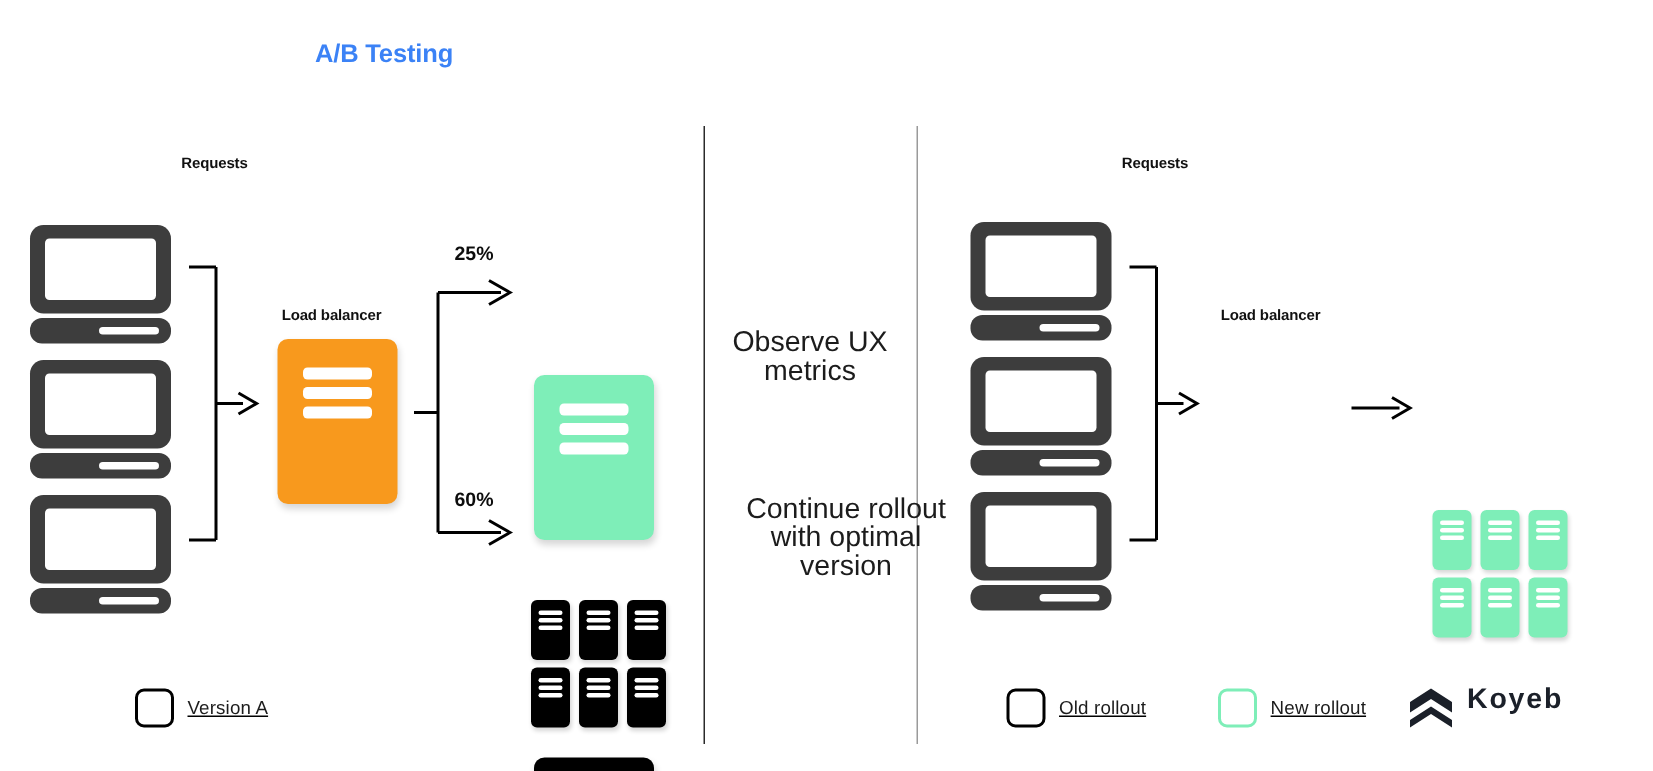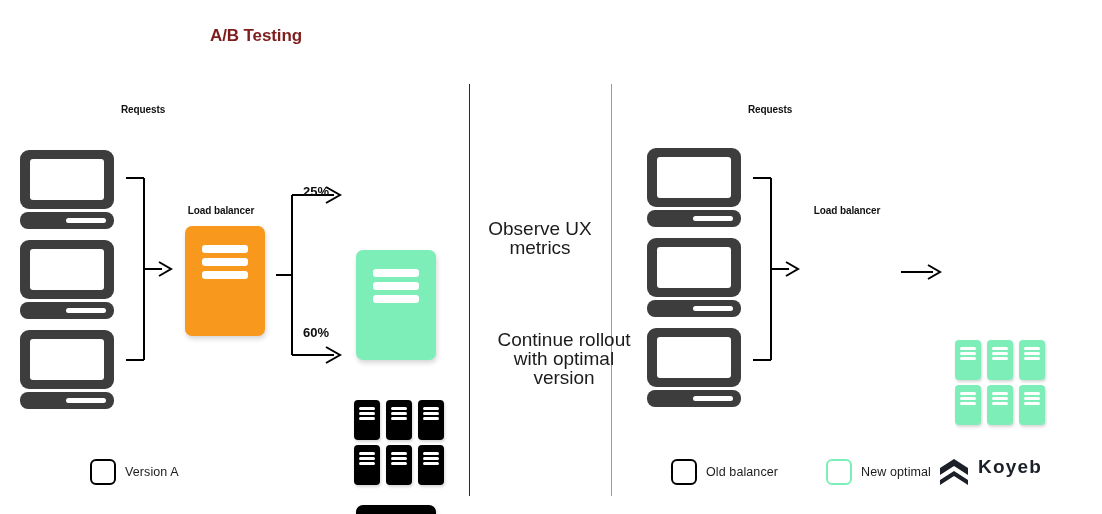--- a/index.html
+++ b/index.html
@@ -17,21 +17,21 @@
     height: 514px;
     background: #ffffff;
     overflow: hidden;
   }
   .abs { position: absolute; }
 
   
   .panel-title {
     font-weight: bold;
     font-size: 17px;
-    color: #7f1d1d;
+    color: #3b82f6;
     text-align: center;
     line-height: 23px;
     letter-spacing: -0.1px;
   }
   .section-label {
     font-weight: bold;
     font-size: 10px;
     color: #111111;
     text-align: center;
     letter-spacing: -0.1px;
@@ -80,21 +80,21 @@
   .svcbox.small .bar { width: 16px; height: 3px; border-radius: 1.5px; }
 
   .grid6 {
     display: grid;
     grid-template-columns: repeat(3, 26px);
     grid-template-rows: repeat(2, 40px);
     gap: 5px 6px;
   }
 
   
-  .legend-row { display: flex; align-items: center; }
+  .legend-row { display: flex; align-items: center; text-decoration: underline; }
   .legend-item { display: flex; align-items: center; gap: 9px; }
   .legend-swatch {
     width: 26px; height: 26px;
     border-radius: 6px;
     background: #ffffff;
     box-sizing: border-box;
   }
   .legend-text {
     font-size: 12.5px;
     color: #1c1c1c;
@@ -175,21 +175,21 @@
       <div class="bar"></div>
     </div>
   </div>
 
   <svg class="abs lines" style="left:276px; top:190px;" width="72" height="175" viewBox="0 0 72 175">
     <path d="M0 85 H16 M16 5 V165 M16 5 H58 M16 165 H58" fill="none" stroke="#000000" stroke-width="2"></path>
     <path d="M50 -3 L64 5 L50 13" fill="none" stroke="#000000" stroke-width="2"></path>
     <path d="M50 157 L64 165 L50 173" fill="none" stroke="#000000" stroke-width="2"></path>
   </svg>
 
-  <div class="abs pct" style="left:303px; top:184px;">25%</div>
+  <div class="abs pct" style="left:303px; top:161px;">25%</div>
   <div class="abs pct" style="left:303px; top:325px;">60%</div>
 
   <div class="abs svcbox big" style="left:356px; top:140px; background:#7eeeb8;">
     <div class="bars">
       <div class="bar"></div>
       <div class="bar"></div>
       <div class="bar"></div>
     </div>
   </div>
 
@@ -336,25 +336,25 @@
           <div class="bar"></div>
           <div class="bar"></div>
           <div class="bar"></div>
         </div>
     </div>
   </div>
 
   <div class="abs legend-row" style="left:671px; top:459px; gap:48px;">
     <div class="legend-item">
       <div class="legend-swatch" style="border:2.5px solid #000000;"></div>
-      <div class="legend-text">Old balancer</div>
+      <div class="legend-text">Old rollout</div>
     </div>
     <div class="legend-item">
       <div class="legend-swatch" style="border:2.5px solid #7eeeb8;"></div>
-      <div class="legend-text">New optimal</div>
+      <div class="legend-text">New rollout</div>
     </div>
   </div>
 
   <div class="abs brand" style="left:938px; top:456px;">
     <svg width="32" height="32" viewBox="0 0 32 32" xmlns="http://www.w3.org/2000/svg">
       <path d="M16 3 L30 12 L30 19 L16 10 L2 19 L2 12 Z" fill="#1b2029"></path>
       <path d="M16 15 L30 24 L30 29 L16 20 L2 29 L2 24 Z" fill="#1b2029"></path>
     </svg>
     <div class="brand-name">Koyeb</div>
   </div>

